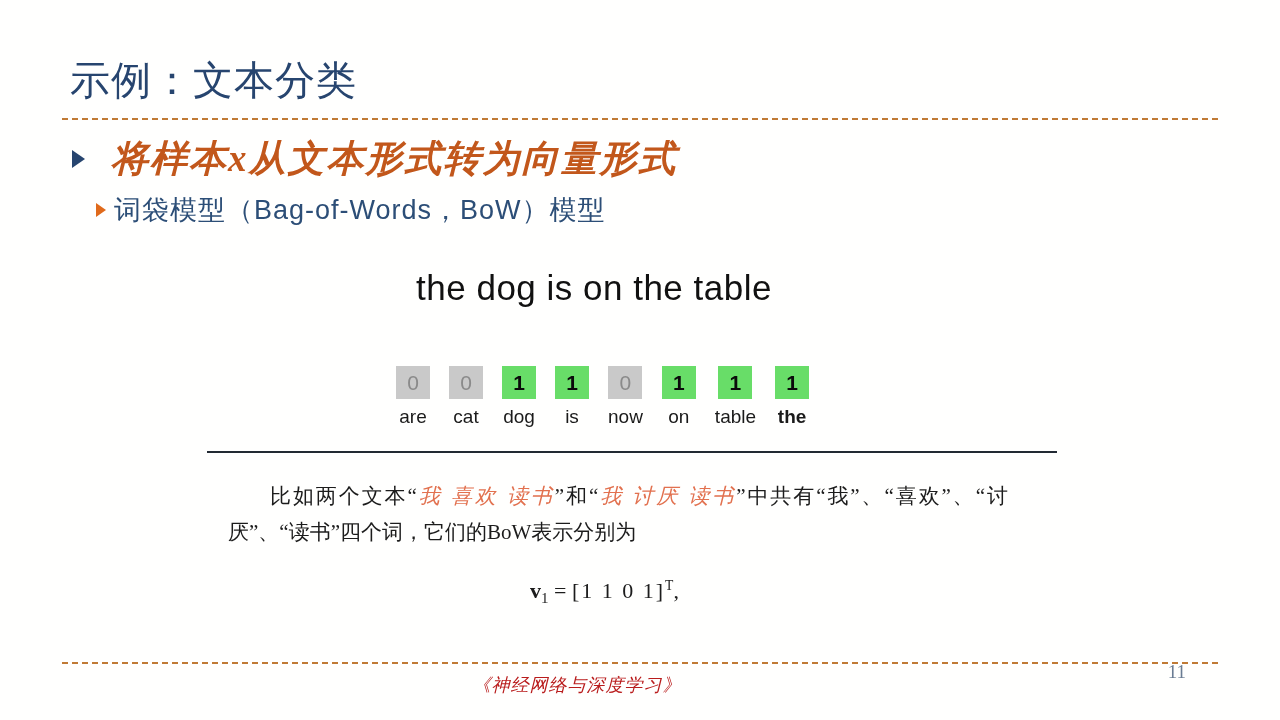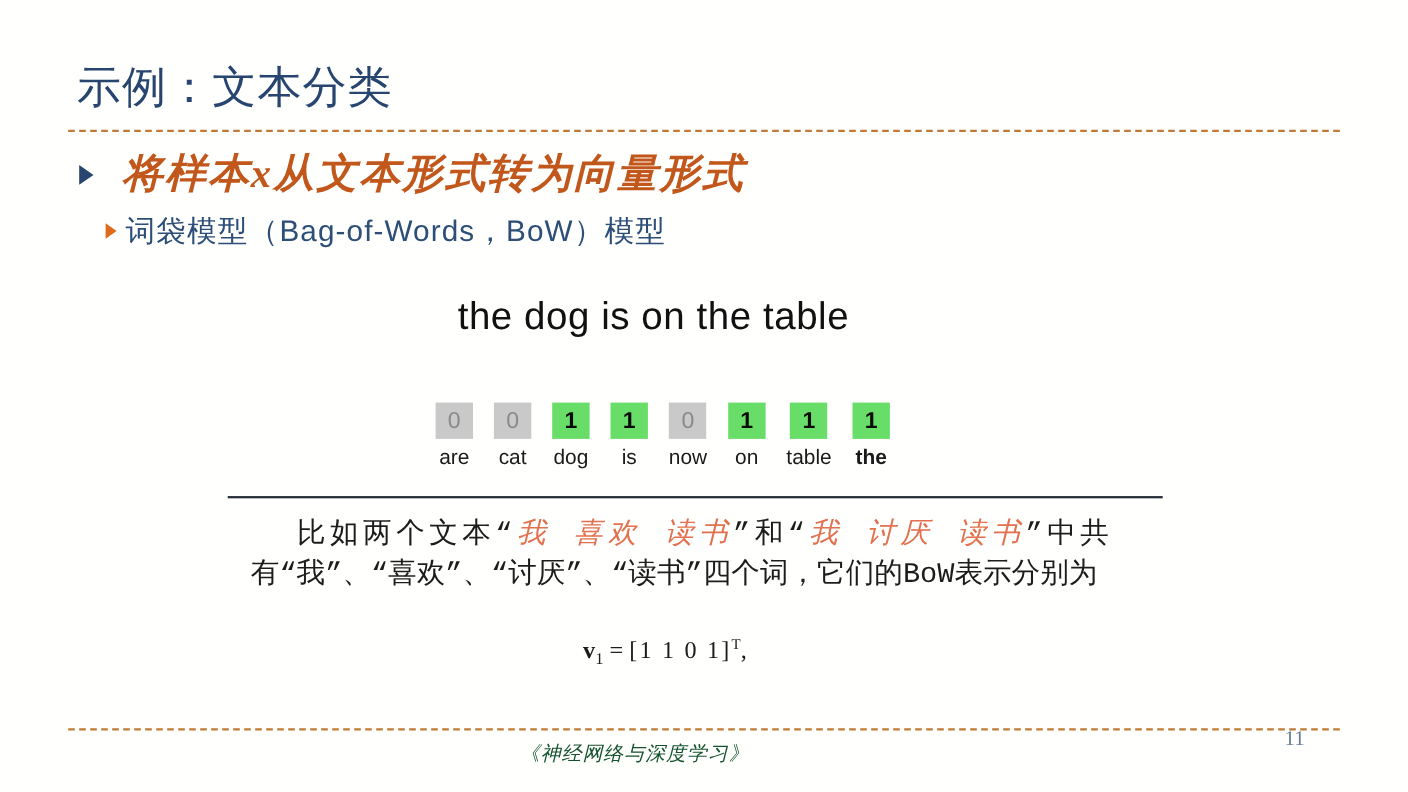--- a/index.html
+++ b/index.html
@@ -154,24 +154,24 @@
     top: 451px;
     width: 850px;
     height: 0;
     border-top: 2px solid #222A33;
   }
 
   
   .explain {
     position: absolute;
     left: 228px;
-    top: 468px;
+    top: 478px;
     width: 780px;
-    font-family: Liberation Mono, monospace;
-    font-size: 26px;
+    font-family: Liberation Serif, serif;
+    font-size: 21px;
     line-height: 36px;
     color: #1C1C1C;
     text-align: justify;
     text-indent: 42px;
   }
   .explain .hl {
     color: #E2714F;
     font-style: italic;
     letter-spacing: 1px;
   }
@@ -217,21 +217,21 @@
   .footer-center {
     position: absolute;
     left: 0;
     top: 672px;
     width: 1154px;
     text-align: center;
     font-family: "Liberation Serif", serif;
     font-style: italic;
     font-size: 18px;
     line-height: 26px;
-    color: #14532d;
+    color: #b91c1c;
     letter-spacing: 1px;
   }
   .footer-page {
     position: absolute;
     right: 94px;
     top: 660px;
     font-family: "Liberation Serif", serif;
     font-size: 19px;
     line-height: 24px;
     color: #6A7C93;

